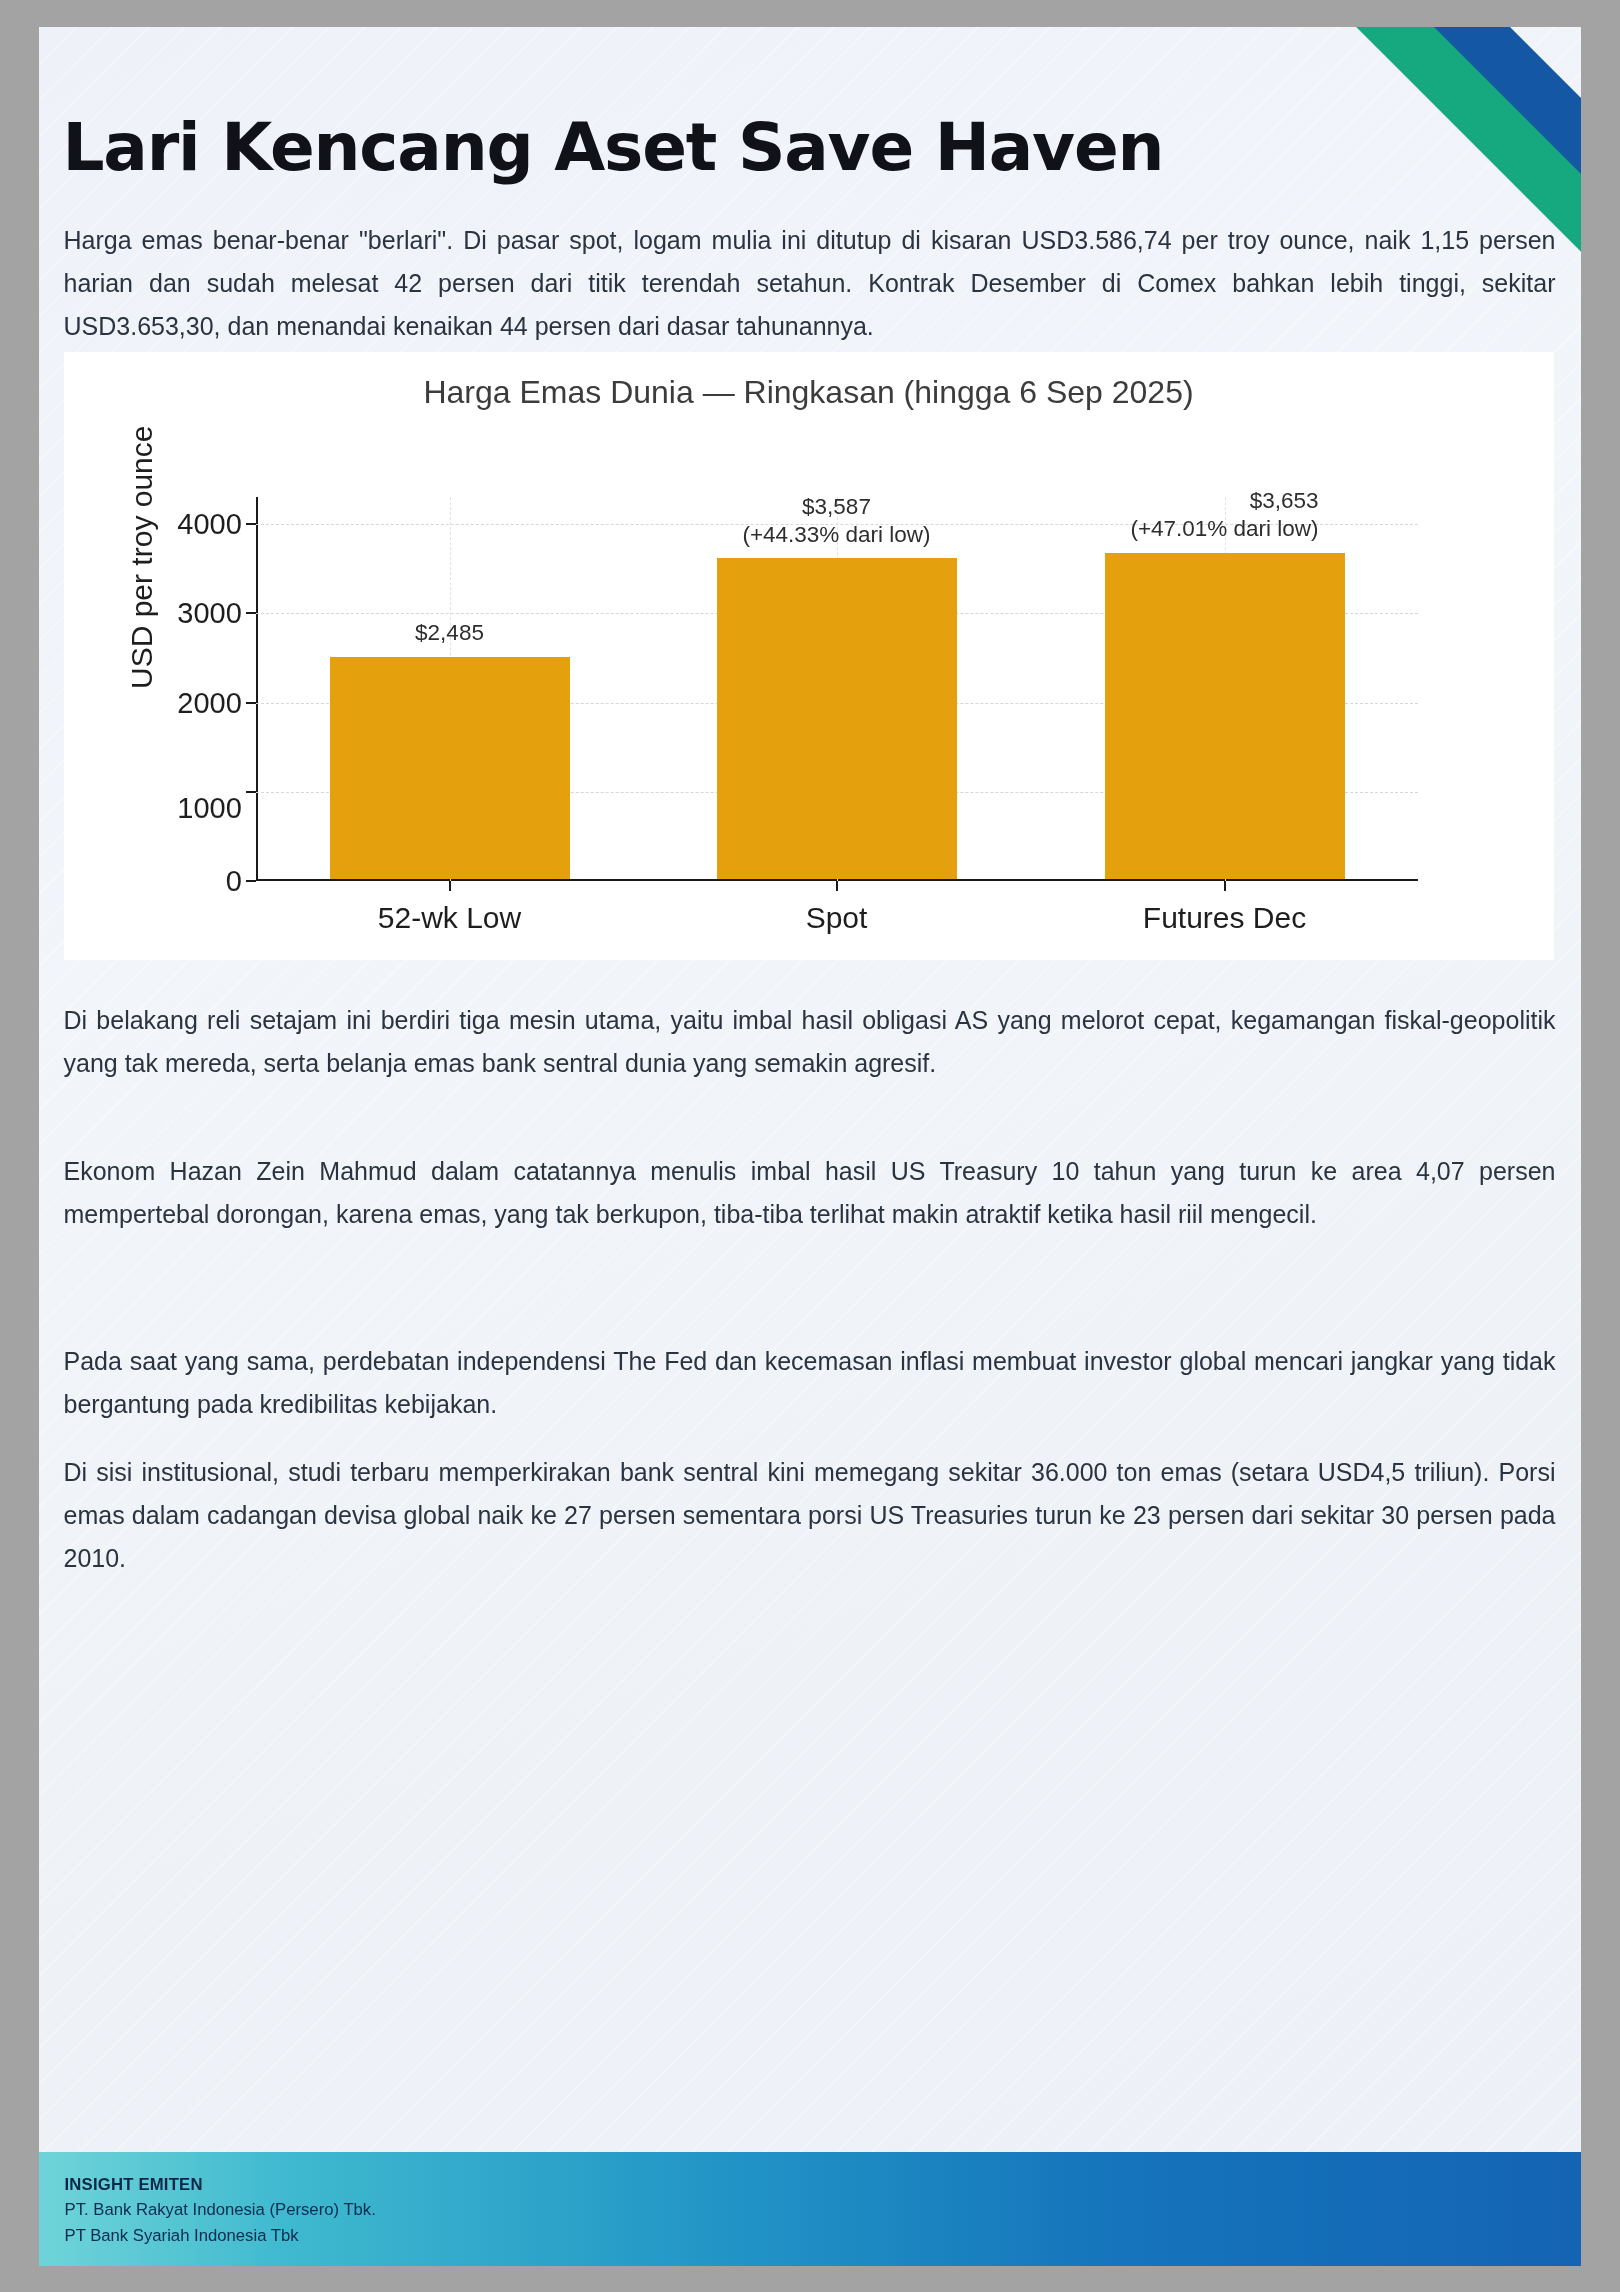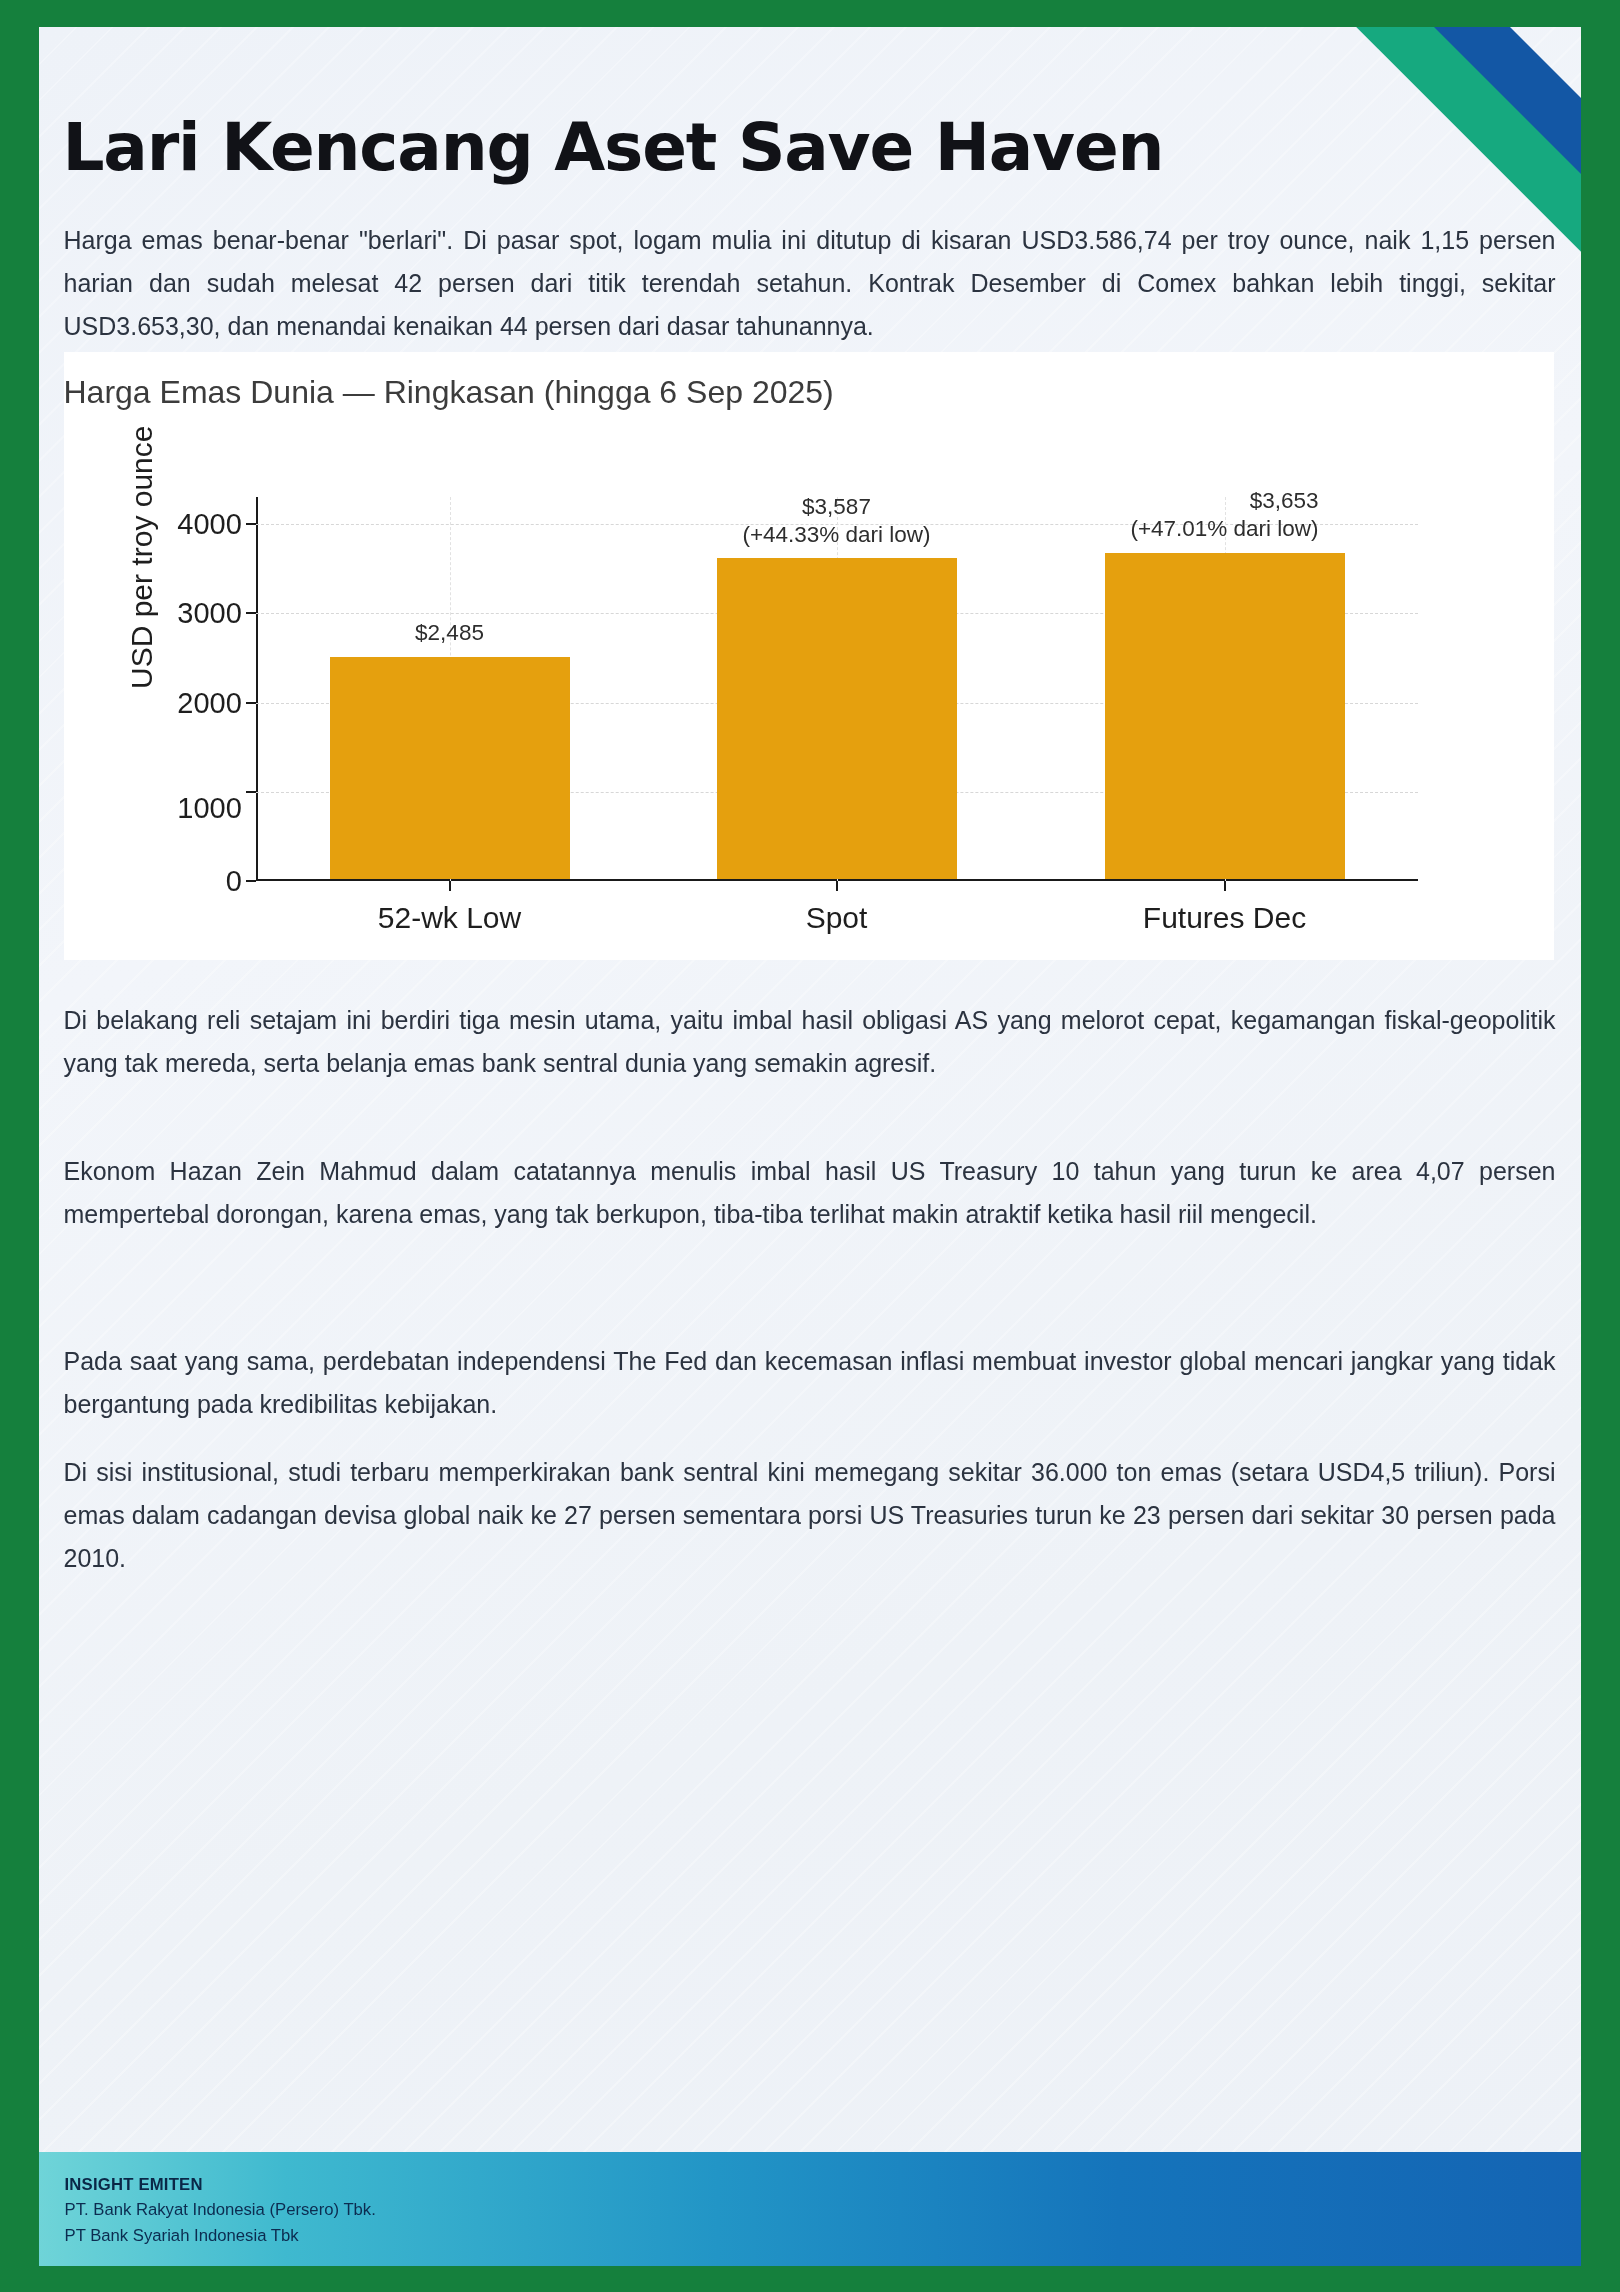--- a/index.html
+++ b/index.html
@@ -8,21 +8,21 @@
     width: 1620px;
     height: 2293px;
     background: #ffffff;
     font-family: "Liberation Sans", sans-serif;
   }
 
   .page {
     position: relative;
     width: 1620px;
     height: 2293px;
-    background: #15803d;
+    background: #a3a3a3;
     overflow: hidden;
   }
 
   
   .card {
     position: absolute;
     left: 39px;
     top: 27.4px;
     width: 1542px;
     height: 2239px;
@@ -101,20 +101,21 @@
     top: 325px;
     width: 1490px;
     height: 608px;
     background: #ffffff;
   }
 
   .chart-title {
     position: absolute;
     left: 0; right: 0;
     top: 21.6px;
+    text-align: center;
     font-size: 32px;
     color: #3c3c3c;
     font-weight: 400;
   }
 
   
   .plot {
     position: absolute;
     left: 192px;
     top: 145px;

